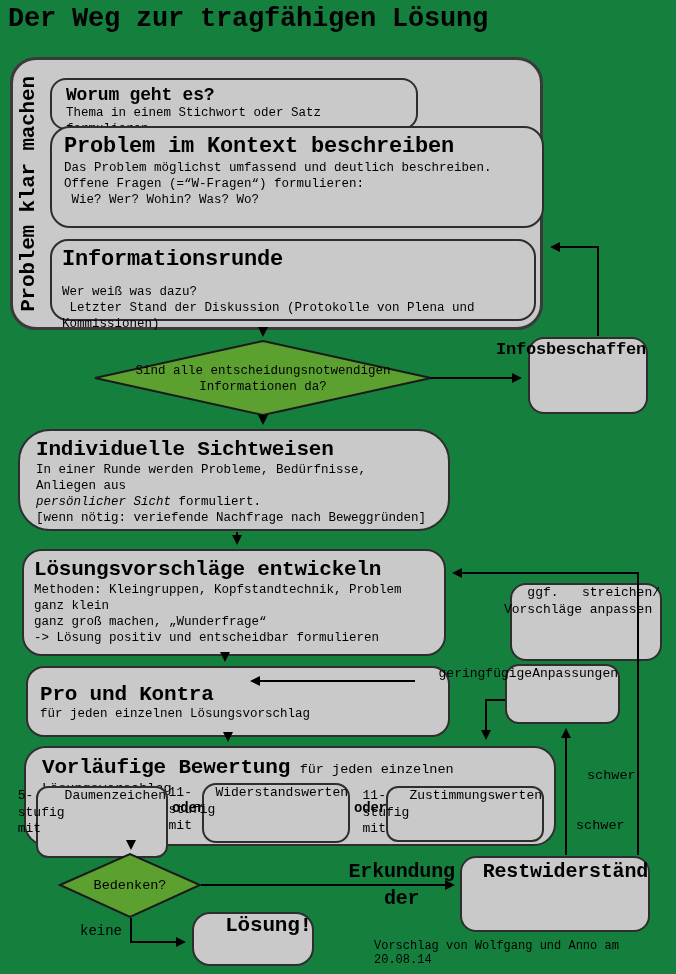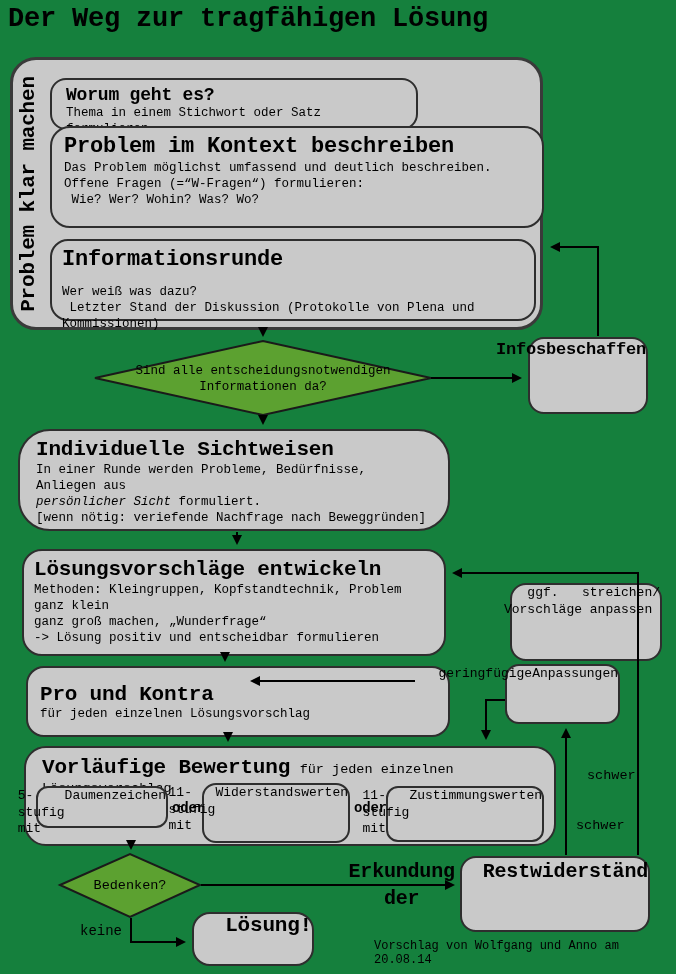--- a/index.html
+++ b/index.html
@@ -82,21 +82,21 @@
     <div class="bl" style="font-size:13px;">geringfügige</div>
     <div class="bl" style="font-size:13px;">Anpassungen</div>
   </div>
 
   <div class="box" style="left:24px; top:746px; width:532px; height:100px; border-radius:22px;">
     <div style="padding:8px 0 0 16px;">
       <span class="bt" style="font-size:21px;">Vorläufige Bewertung</span>
       <span style="font-size:13.5px;">für jeden einzelnen Lösungsvorschlag</span>
     </div>
   </div>
-  <div class="box center" style="left:36px; top:786px; width:132px; height:42px; border-radius:12px; padding-left:12px;">
+  <div class="box center" style="left:36px; top:786px; width:132px; height:72px; border-radius:12px; padding-left:12px;">
     <div class="bl" style="font-size:13px;">5-stufig mit</div>
     <div class="bl" style="font-size:13px;">Daumenzeichen</div>
   </div>
   <div class="abs bt" style="left:172px; top:800px; font-size:14px;">oder</div>
   <div class="box center" style="left:202px; top:783px; width:148px; height:60px; border-radius:14px; padding-left:12px;">
     <div class="bl" style="font-size:13px;">11-stufig mit</div>
     <div class="bl" style="font-size:13px;">Widerstandswerten</div>
   </div>
   <div class="abs bt" style="left:354px; top:800px; font-size:14px;">oder</div>
   <div class="box center" style="left:386px; top:786px; width:158px; height:56px; border-radius:12px; padding-left:12px;">

